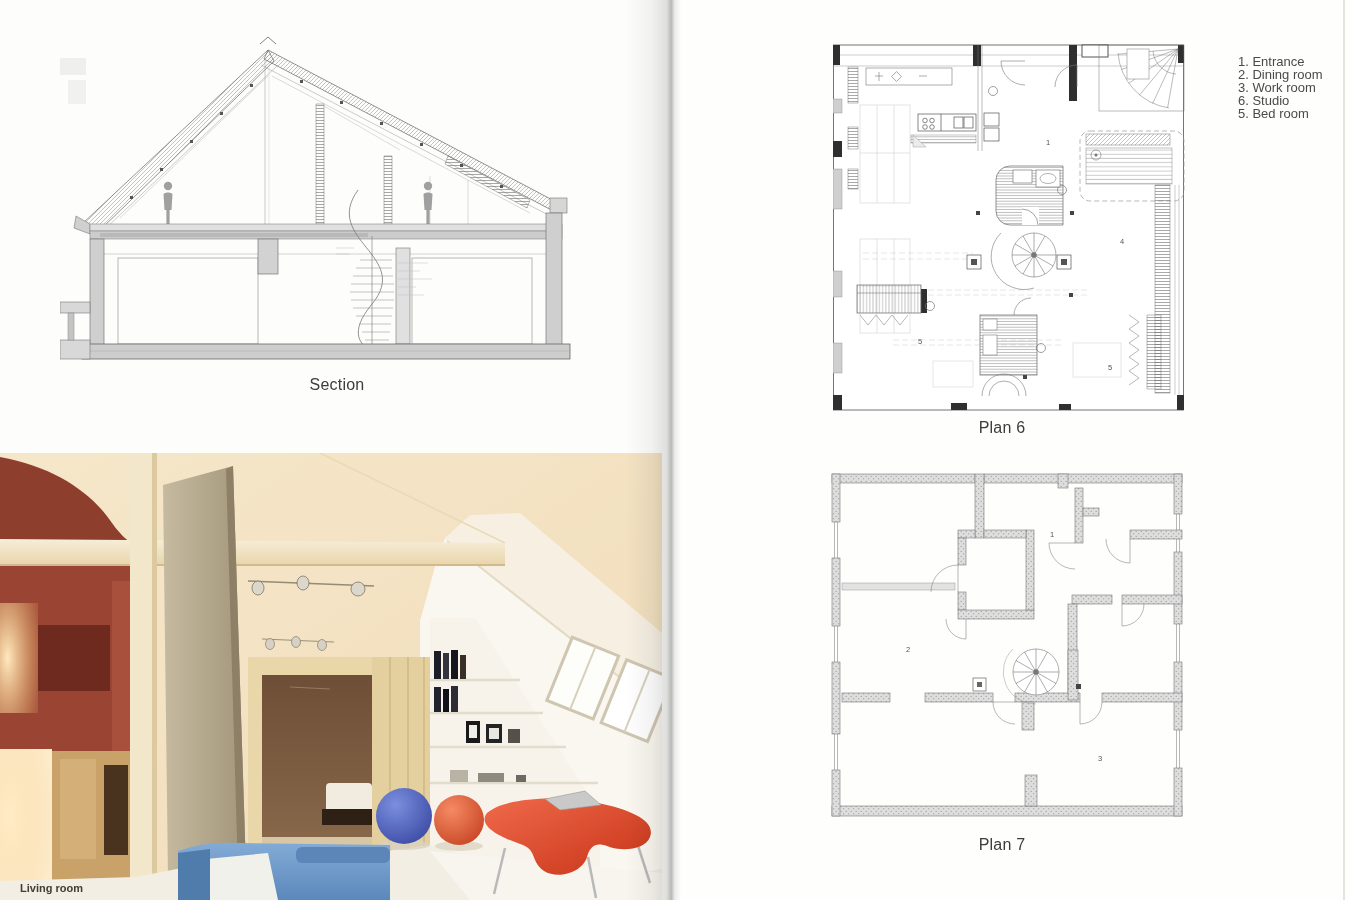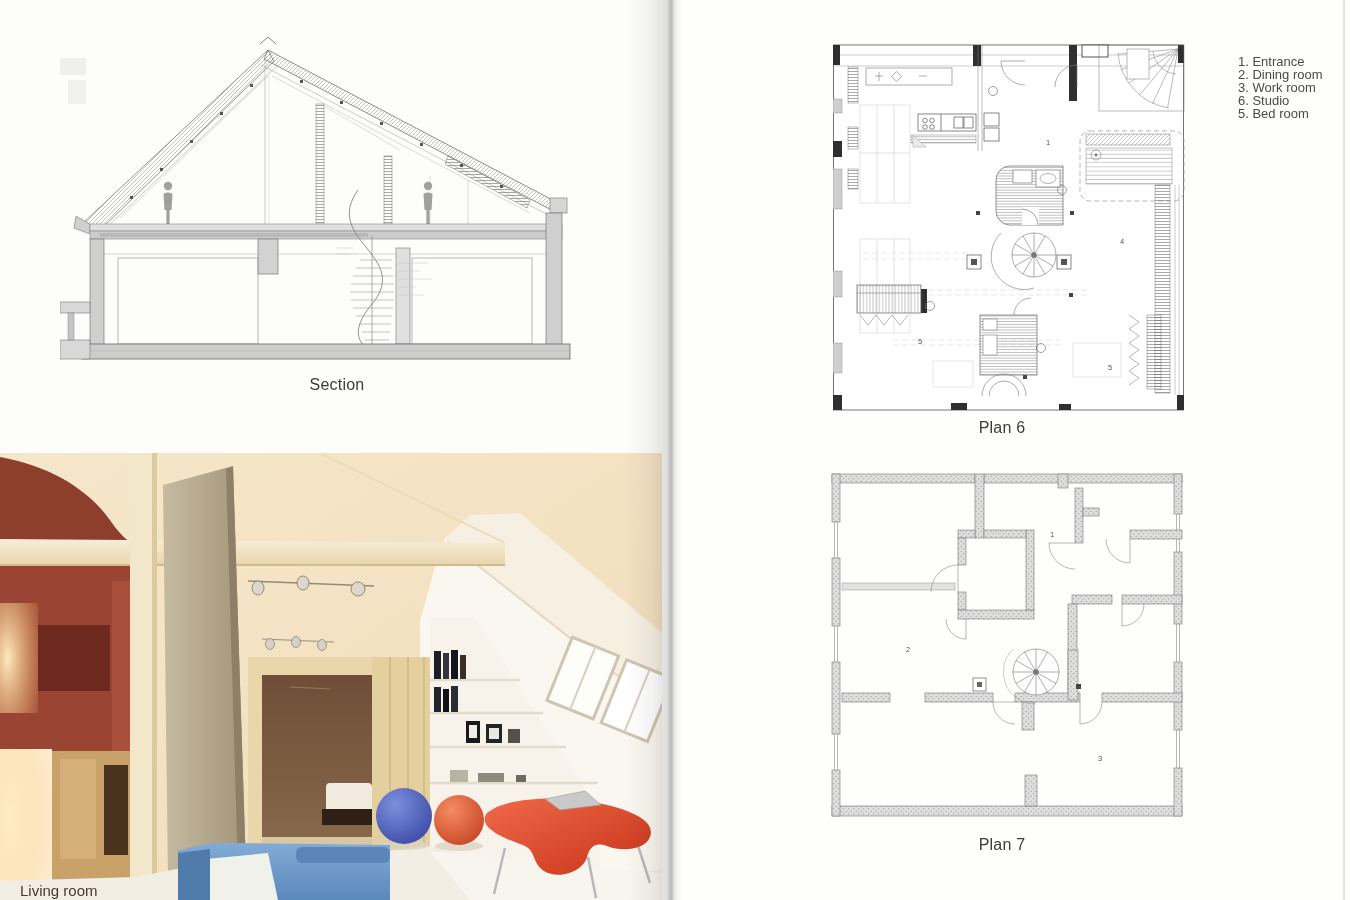--- a/index.html
+++ b/index.html
@@ -12,21 +12,21 @@
     background:linear-gradient(to right,rgba(0,0,0,0) 0%,rgba(0,0,0,0.05) 45%,rgba(0,0,0,0.12) 70%,rgba(70,75,70,0.38) 78%,rgba(150,152,148,0.18) 84%,rgba(255,255,255,0) 95%);}
   .page-edge-right{position:absolute;top:0;left:1343px;width:2px;height:900px;background:#e3e3df;z-index:41;}
   .caption{position:absolute;font-size:16px;color:#3c3c3c;letter-spacing:.2px;}
   .caption.center{width:110px;text-align:center;}
   .legend{position:absolute;left:1238px;top:55px;z-index:5;}
   .legend-line{font-size:13px;color:#4a4a4a;line-height:13px;white-space:nowrap;}
   .section-wrap{position:absolute;left:60px;top:8px;}
   .plan2-wrap{position:absolute;left:833px;top:43px;}
   .plan1-wrap{position:absolute;left:830px;top:470px;}
   .photo{position:absolute;left:0;top:453px;width:662px;height:447px;overflow:hidden;}
-  .photo-caption{position:absolute;left:20px;top:429px;font-size:15px;color:#433c32;z-index:9;}
+  .photo-caption{position:absolute;left:20px;top:429px;font-size:11px;color:#433c32;z-index:9;font-weight:bold;}
   svg{display:block;}
 </style>
 </head>
 <body>
 
 <svg width="0" height="0" style="position:absolute" aria-hidden="true">
   <defs>
     <pattern id="hatchDiag" width="4" height="4" patternUnits="userSpaceOnUse">
       <path d="M0 4 L4 0" stroke="#8a8a8a" stroke-width="0.5"></path>
     </pattern>

